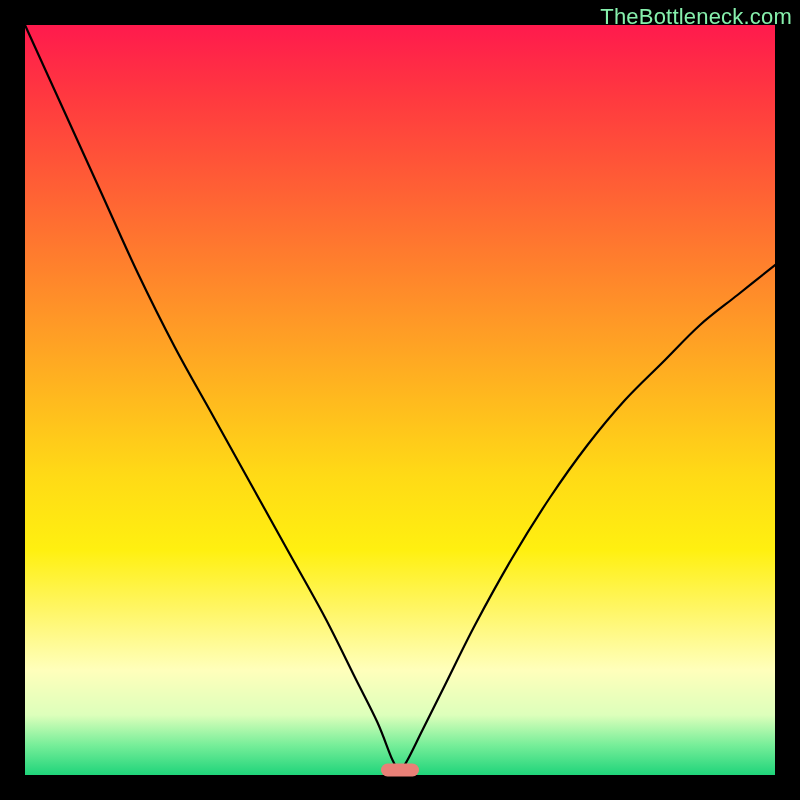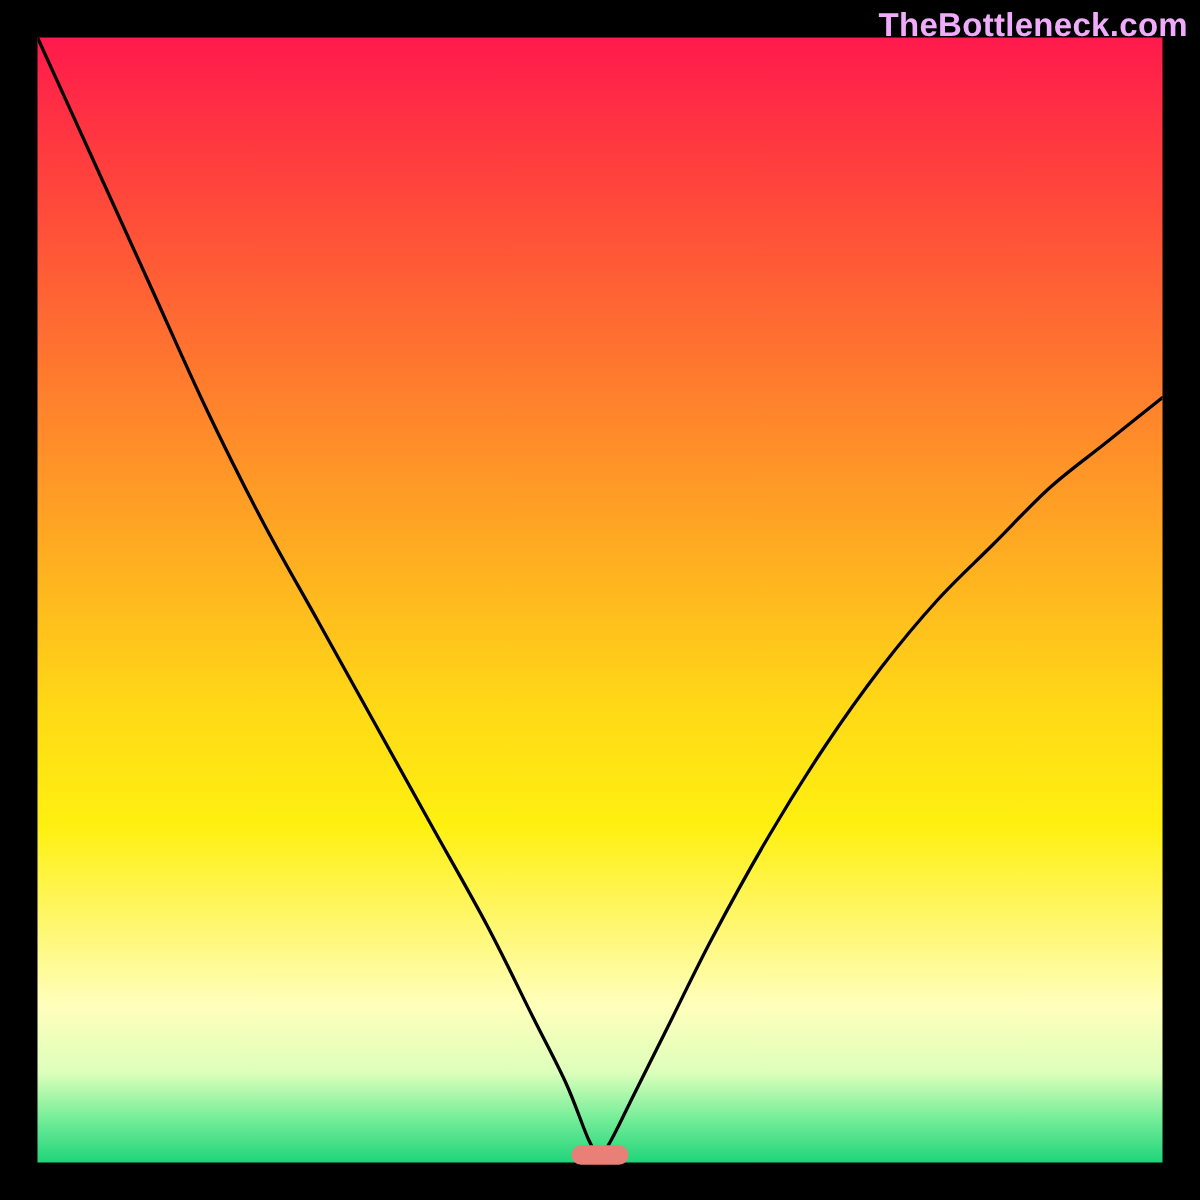--- a/index.html
+++ b/index.html
@@ -38,23 +38,23 @@
       #ffffbb 86%,
       #ddffbb 92%,
       #77ee99 96%,
       #1fd47a 100%
     );
   }
   .watermark {
     position: absolute;
     top: 4px;
     right: 8px;
-    color: #f0abfc;
+    color: #86efac;
     font-size: 22px;
-    font-weight: 700;
+    font-weight: 400;
     letter-spacing: 0.2px;
     z-index: 20;
     user-select: none;
   }
   svg.curve {
     position: absolute;
     left: 0;
     top: 0;
     width: 750px;
     height: 750px;

